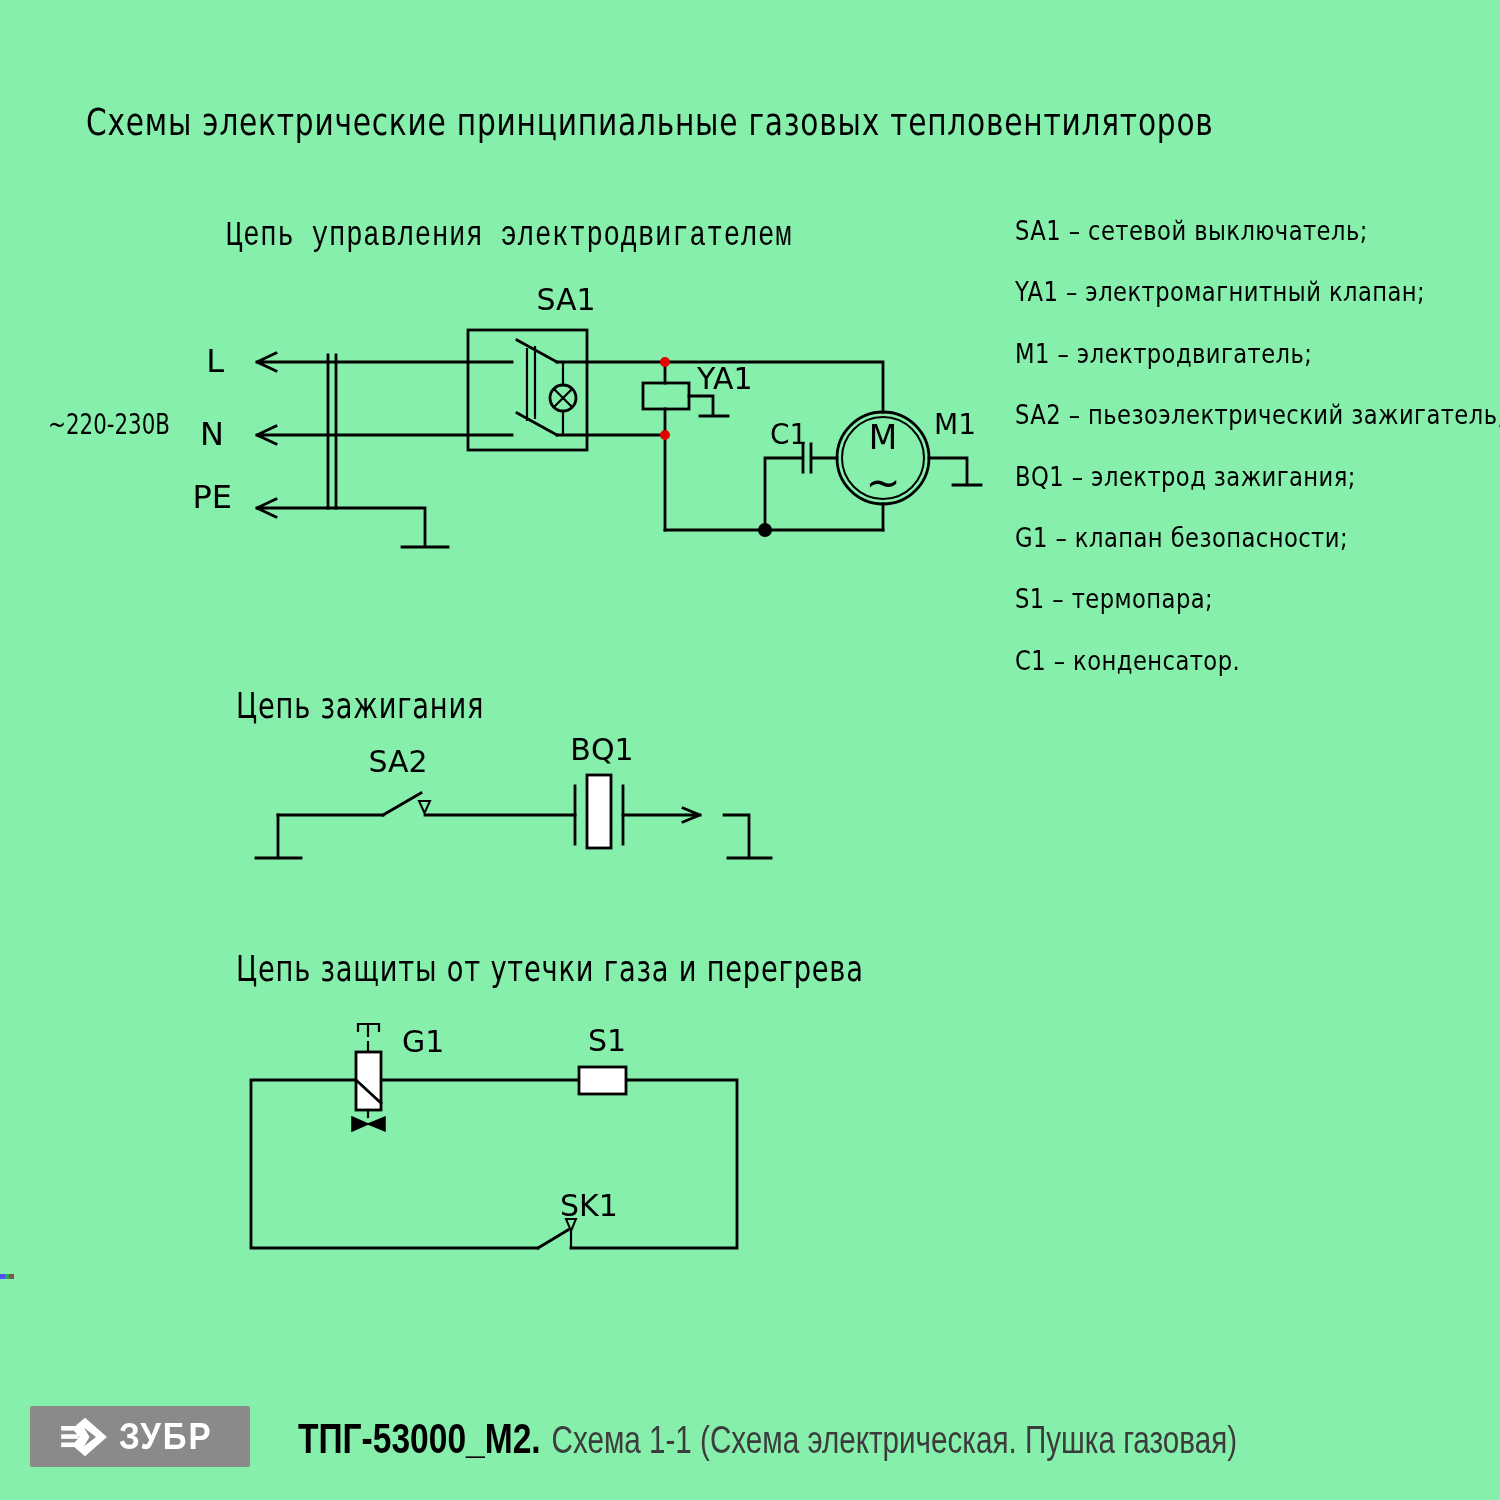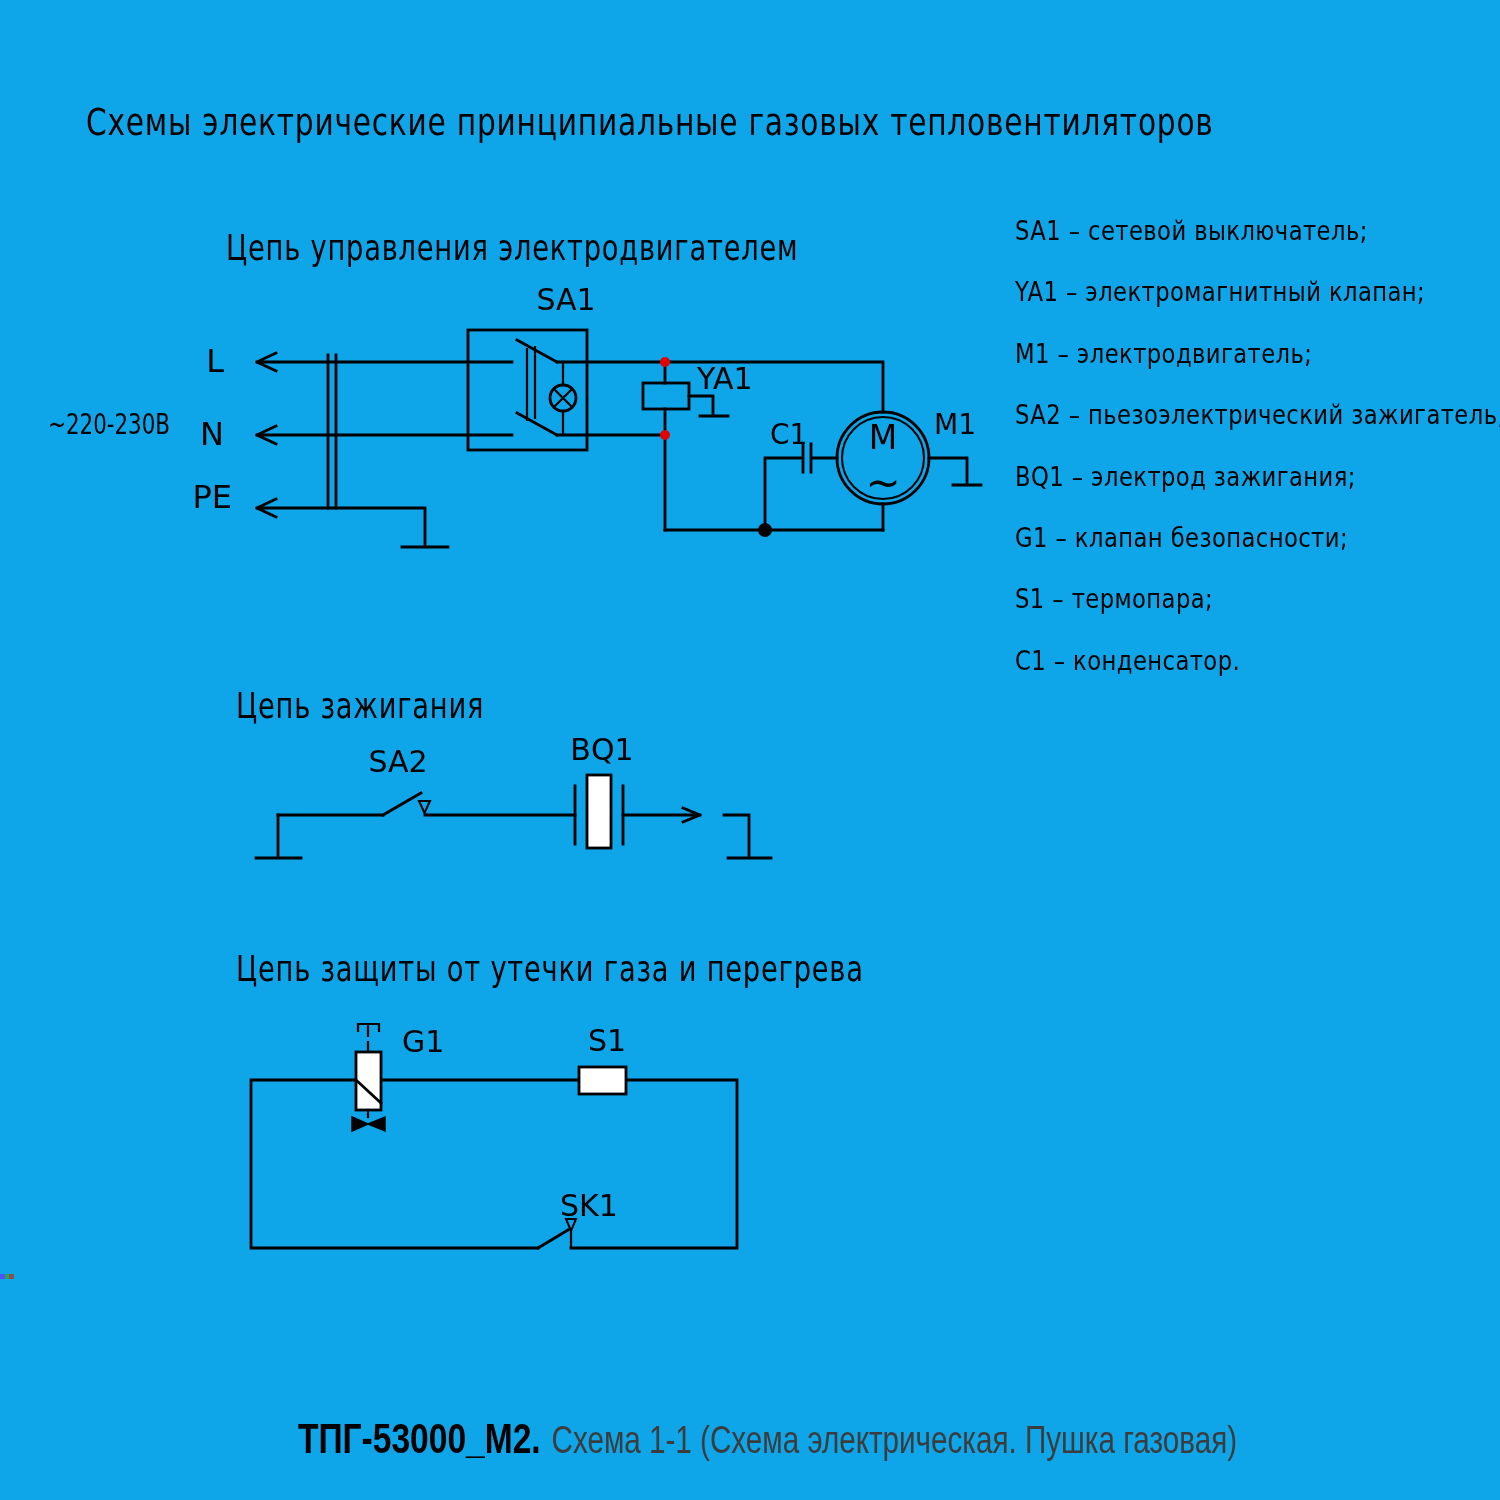--- a/index.html
+++ b/index.html
@@ -1,16 +1,16 @@
 <!DOCTYPE html>
 <html><head>
 <meta charset="utf-8">
 <style>
   html,body{margin:0;padding:0;background:#ffffff;}
-  #canvas{position:relative;width:1500px;height:1500px;background:#0ea5e9;overflow:hidden;
+  #canvas{position:relative;width:1500px;height:1500px;background:#86efac;overflow:hidden;
           font-family:"DejaVu Sans",sans-serif;color:#000;}
   .abs{position:absolute;}
   .condense{display:inline-block;transform:scaleX(0.78);transform-origin:0 50%;white-space:nowrap;letter-spacing:1px;}
   .condense85{display:inline-block;transform:scaleX(0.84);transform-origin:0 50%;white-space:nowrap;letter-spacing:0.5px;}
   .main-title{left:86px;top:100px;font-size:38px;line-height:44px;}
   .sec-title{font-size:35px;line-height:40px;}
   .legend{left:1015px;top:215px;width:470px;}
   .legend-item{height:61.4px;display:flex;align-items:flex-start;font-size:27px;}
   svg text{font-family:"DejaVu Sans",sans-serif;fill:#000;}
   .footer-logo{left:30px;top:1406px;width:220px;height:61px;background:#8a8a8a;border-radius:2px;
@@ -26,21 +26,21 @@
 </style>
 </head>
 <body>
 
 <div id="canvas">
 
   <div class="abs main-title">
     <span class="condense">Схемы электрические принципиальные газовых тепловентиляторов</span>
   </div>
 
-  <div class="abs sec-title" style="left:226px;top:228px;">
+  <div class="abs sec-title" style="left:226px;top:216px;font-family:Liberation Mono, monospace;">
     <span class="condense">Цепь управления электродвигателем</span>
   </div>
 
   <svg class="abs" style="left:40px;top:270px;" width="960" height="320" viewBox="40 270 960 320">
     <g stroke="#000" stroke-width="2.8" fill="none" stroke-linecap="square">
       <g>
         <path d="M257,362 H512 M257,362 L276,353 M257,362 L276,371"></path>
       </g>
       <g>
         <path d="M257,435 H512 M257,435 L276,426 M257,435 L276,444"></path>
@@ -171,18 +171,28 @@
     <div class="legend-item">
         <span class="condense85">S1 – термопара;</span>
       </div>
     <div class="legend-item">
         <span class="condense85">C1 – конденсатор.</span>
       </div>
   </div>
 
   <div class="abs edge-artifact"></div>
 
+  <div class="abs footer-logo">
+    <svg width="52" height="44" viewBox="0 0 56 48">
+      <polygon points="28,3 52,24 28,45 14,33 22,24 14,15" fill="#ffffff"></polygon>
+      <polygon points="27,14 40,24 27,34 33,24" fill="#8a8a8a"></polygon>
+      <rect x="2" y="12" width="15" height="5" fill="#ffffff"></rect>
+      <rect x="2" y="21" width="19" height="5" fill="#ffffff"></rect>
+      <rect x="2" y="30" width="15" height="5" fill="#ffffff"></rect>
+    </svg>
+    <span class="brand">ЗУБР</span>
+  </div>
   <div class="abs footer-text">
     <span class="footer-model">ТПГ-53000_М2.</span>
     <span class="footer-caption">Схема 1-1 (Схема электрическая. Пушка газовая)</span>
   </div>
 
 </div>
 
 </body></html>

